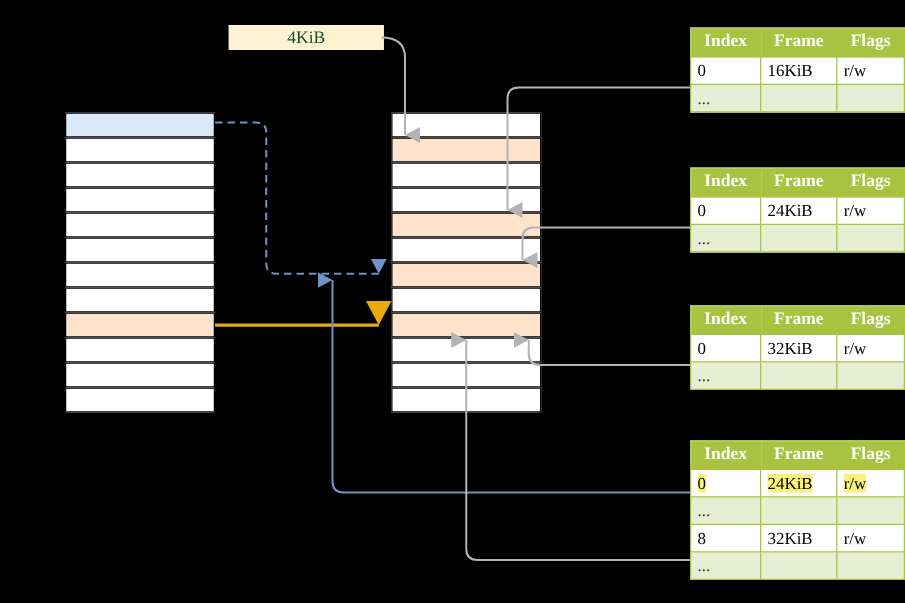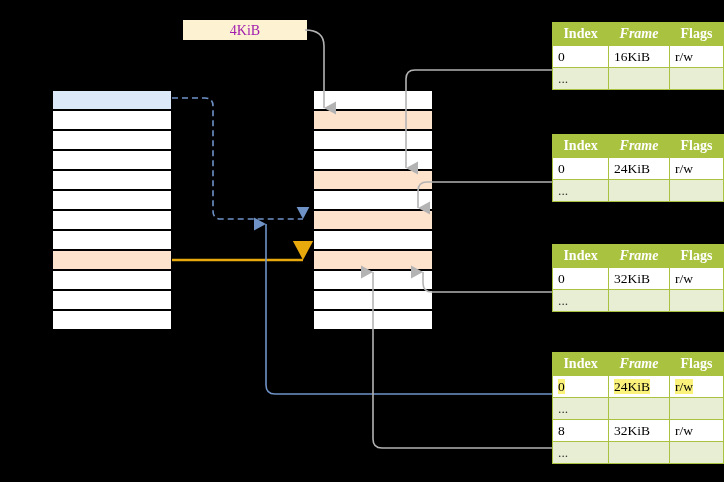--- a/index.html
+++ b/index.html
@@ -21,21 +21,21 @@
   .cell.blue{background:#dce9f9;}
   .cell.orange{background:#fde2cc;}
 
   
   .kib-label{
     position:absolute;
     left:183px;top:20px;width:124px;height:20px;
     background:#fdf3d2;
     border:1px solid #fdf3d2;
     box-sizing:border-box;
-    color:#a21caf;
+    color:#14532d;
     font-size:14px;
     line-height:19px;
     text-align:center;
   }
 
   
   table.pt{
     position:absolute;
     border-collapse:collapse;
     background:#ffffff;
@@ -59,21 +59,21 @@
     box-sizing:border-box;
     background:#ffffff;
     vertical-align:middle;
     white-space:nowrap;
   }
   table.pt tr.dim td{background:#e8eed3;color:#3a3a3a;}
   table.pt td.c-index{width:56px;}
   table.pt td.c-frame{width:60px;}
   table.pt td.c-flags{width:54px;}
   table.pt th.c-index{width:56px;}
-  table.pt th.c-frame{width:60px;font-style:italic;}
+  table.pt th.c-frame{width:60px;}
   table.pt th.c-flags{width:54px;margin-top:42px;}
   .hl{background:#fbf27b;}
 
   svg.overlay{
     position:absolute;left:0;top:0;width:724px;height:482px;
     pointer-events:none;
   }
 </style>
 </head>
 <body>

